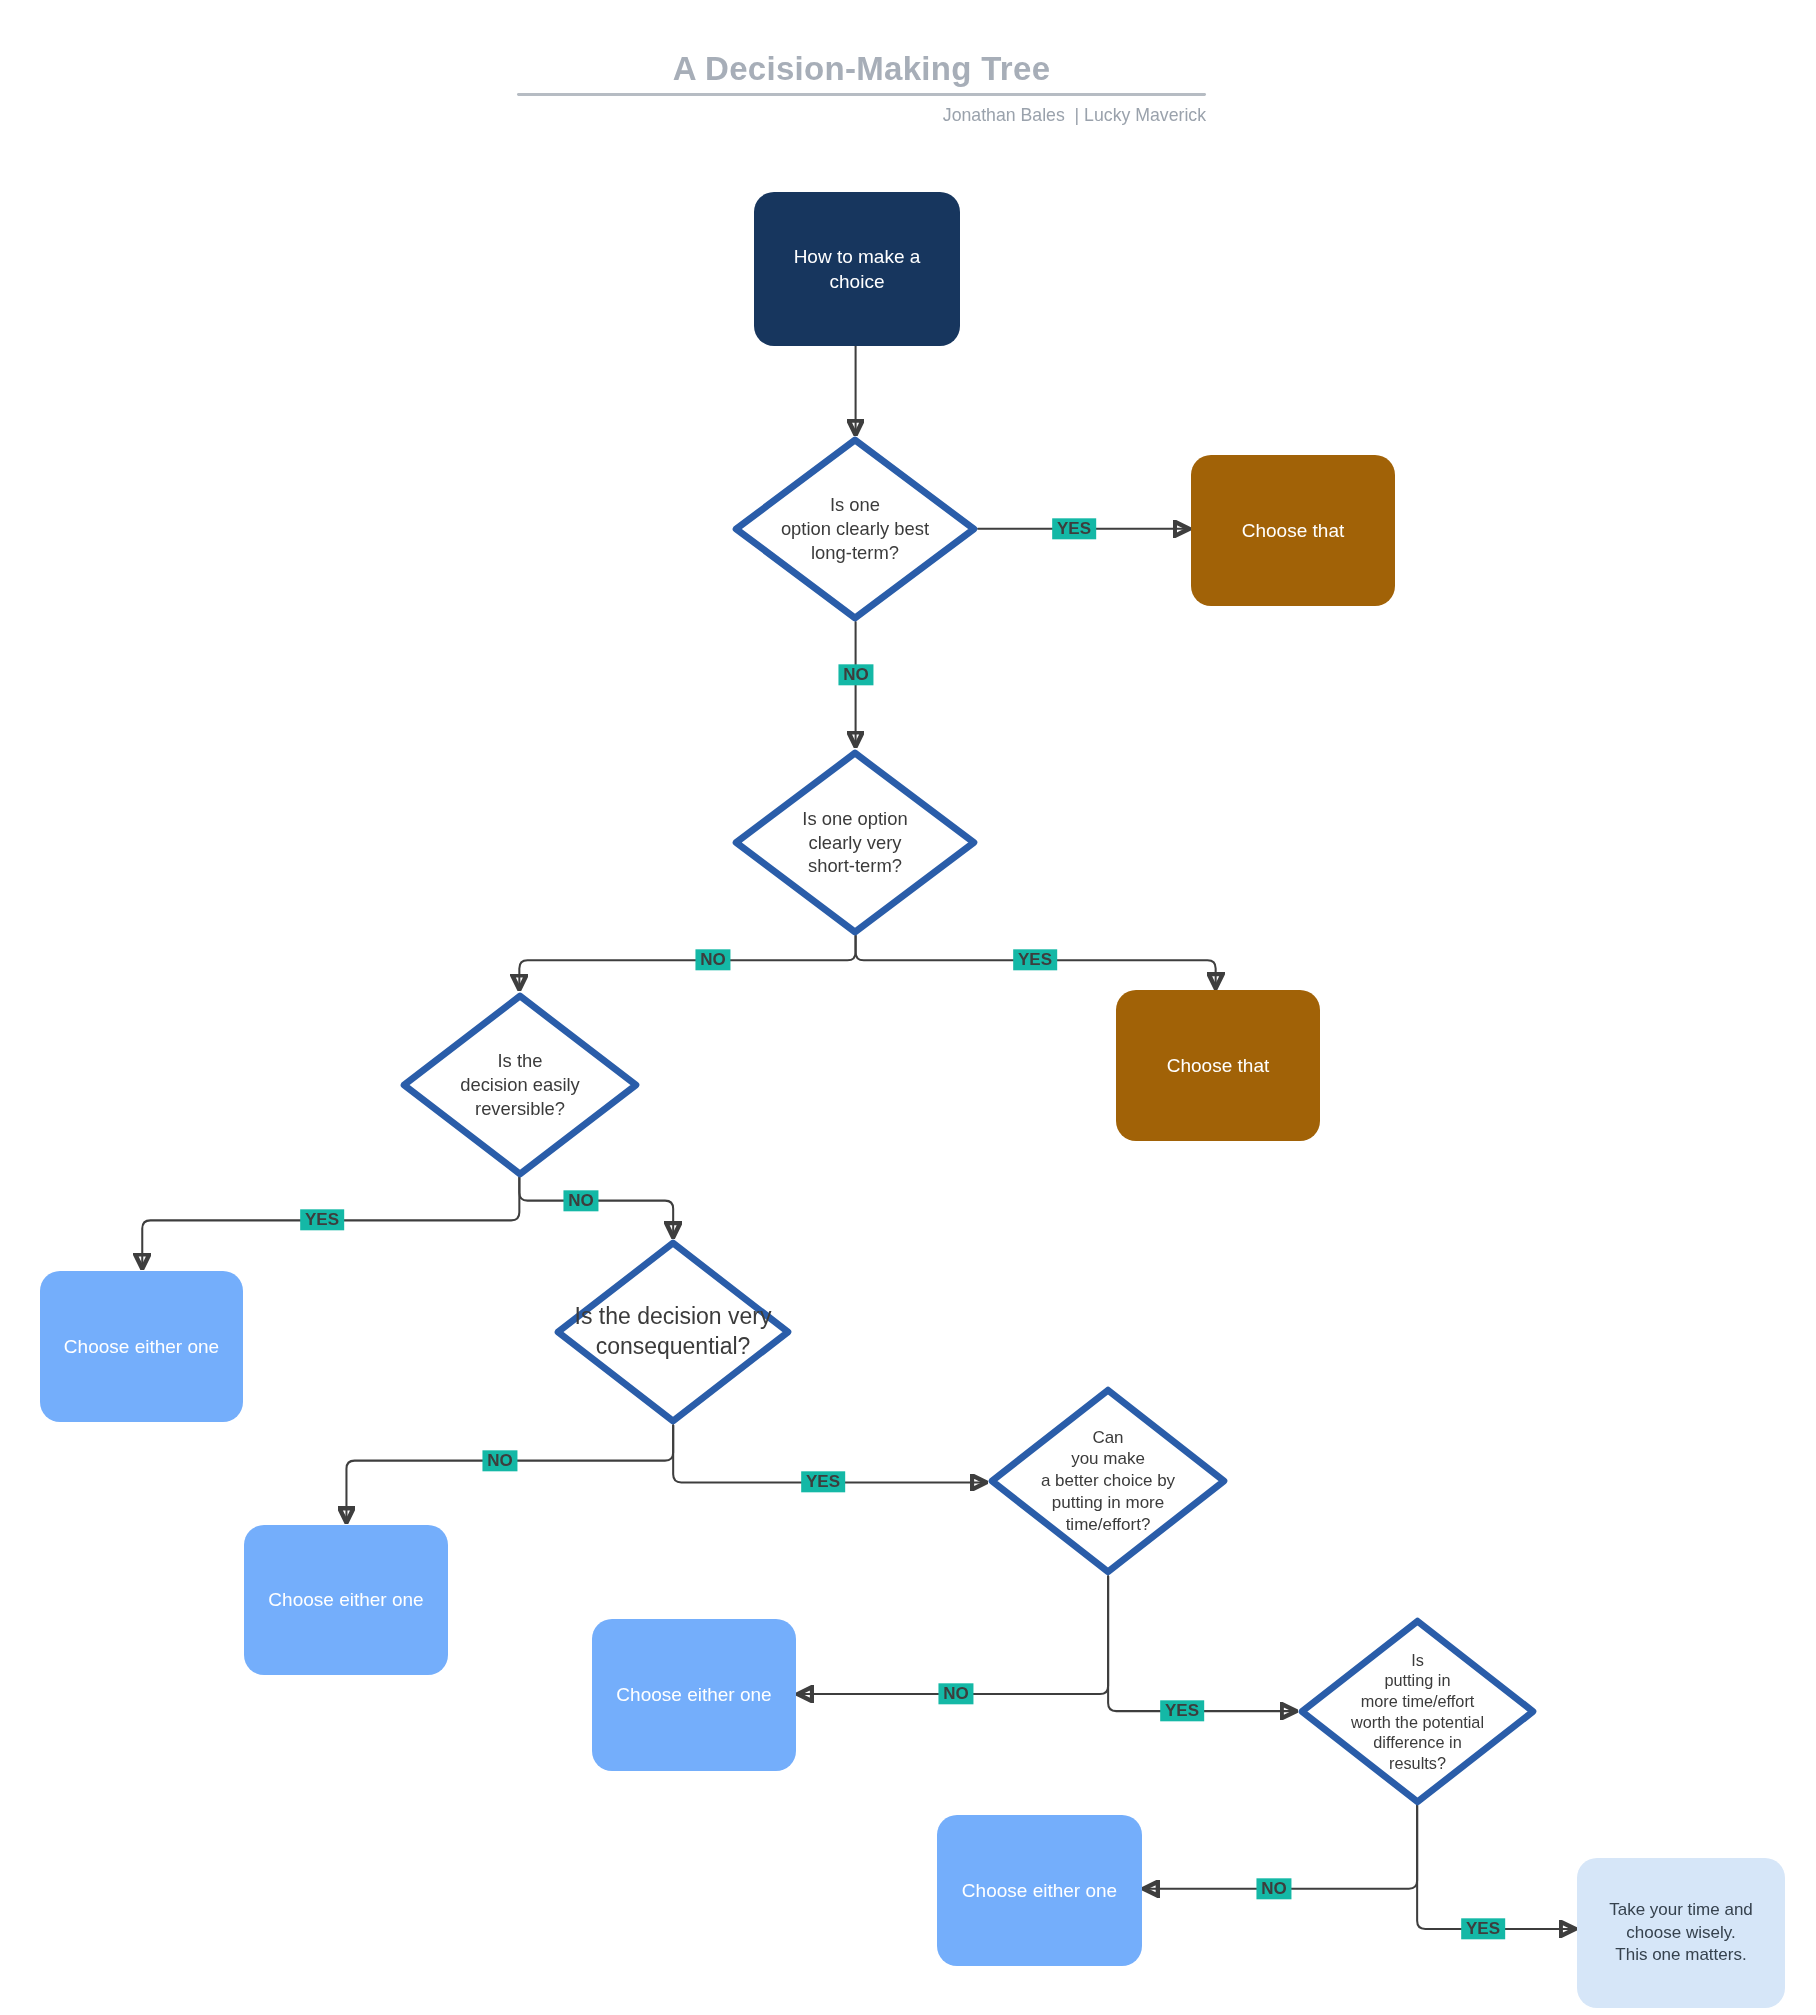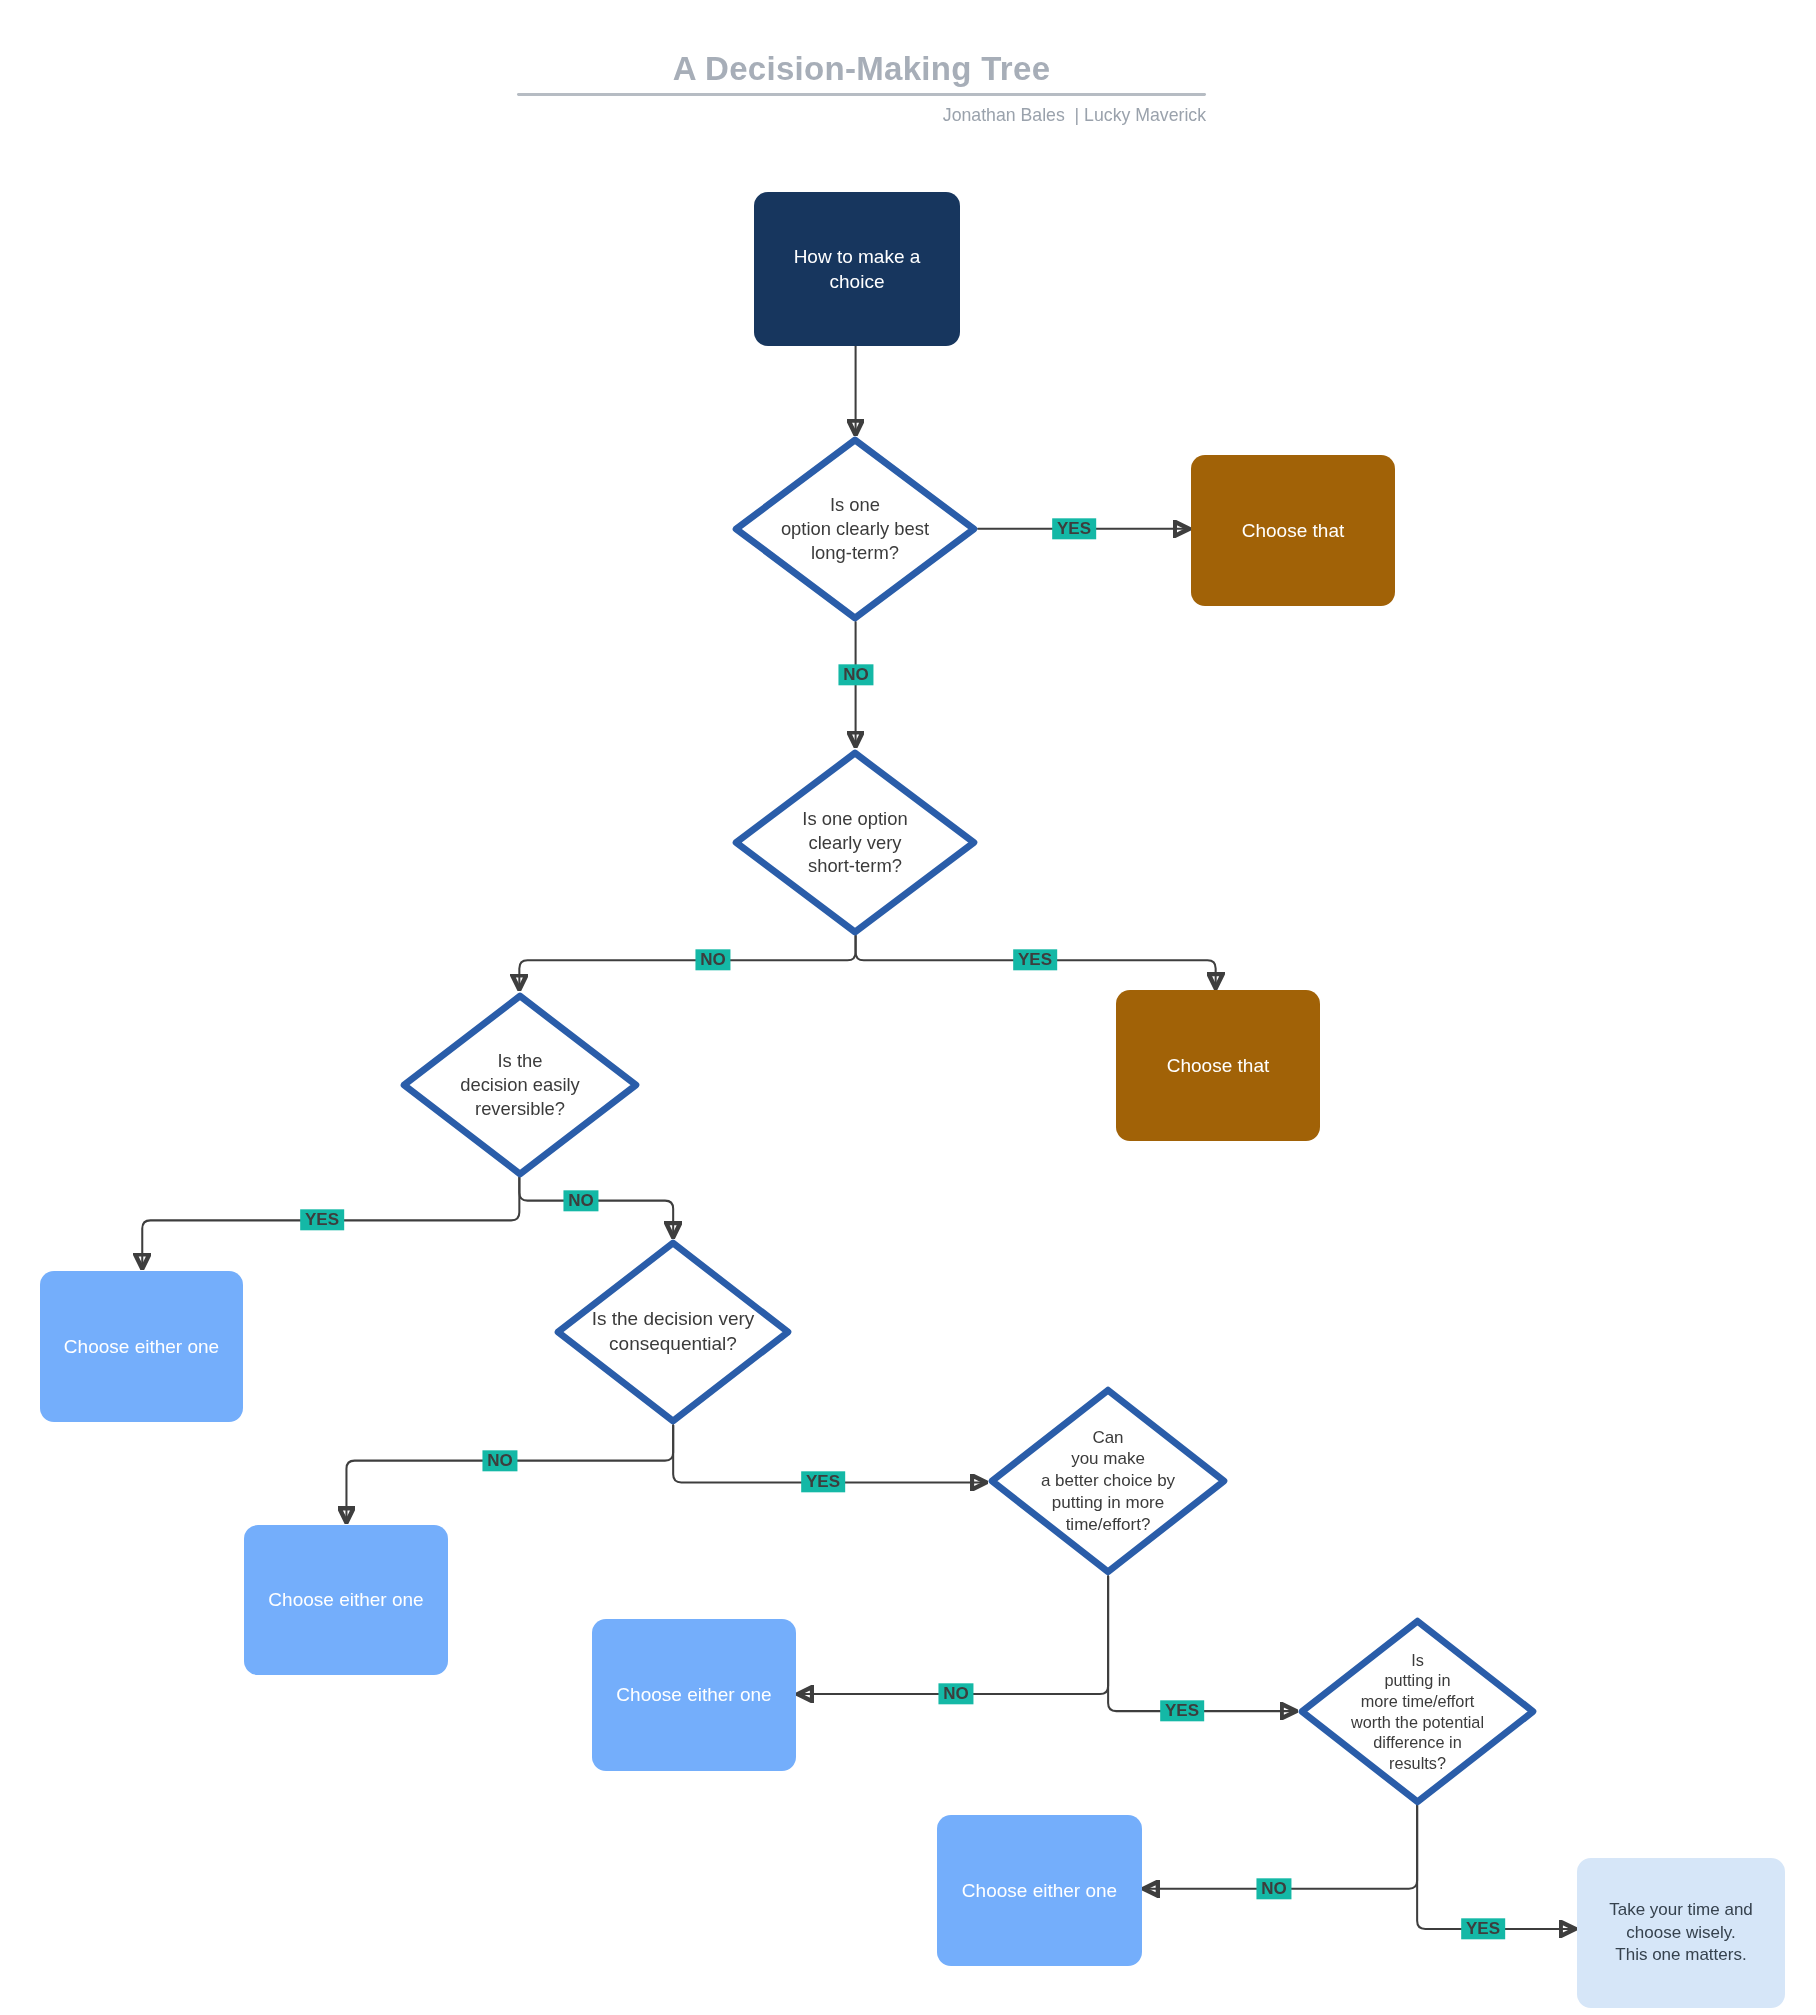--- a/index.html
+++ b/index.html
@@ -25,21 +25,21 @@
     position:absolute;left:517px;top:80px;width:689px;
     text-align:right;font-size:17.7px;color:#9aa2ac;white-space:pre;
   }
   .wires{position:absolute;left:0;top:0;}
   .wires path{fill:none;stroke:#3e3e3e;stroke-width:3px;stroke-linecap:round;}
   .node{
     position:absolute;display:flex;align-items:center;justify-content:center;
     text-align:center;white-space:pre-line;box-sizing:border-box;
     line-height:1.32;
   }
-  .box{border-radius:14px;color:#ffffff;font-size:19px;padding:7px;}
+  .box{border-radius:20px;color:#ffffff;font-size:19px;padding:7px;}
   .navy{background:#17365e;}
   .mblue{background:#a16207;}
   .lblue{background:#74aefb;}
   .pale{background:#d6e6f8;color:#36424e;}
   .diamond{position:absolute;}
   .diamond svg{position:absolute;left:0;top:0;width:100%;height:100%;}
   .dlabel{
     position:absolute;left:0;top:0;right:0;bottom:0;
     display:flex;align-items:center;justify-content:center;
     text-align:center;white-space:pre-line;
@@ -137,21 +137,21 @@
     </svg>
     <div class="dlabel">Is the
 decision easily
 reversible?</div>
   </div>
 
   <div class="diamond" style="left:554px;top:1214px;width:238px;height:186px;">
     <svg viewBox="0 0 360 273" preserveAspectRatio="none">
       <polygon points="180,6 354,136.5 180,267 6,136.5" fill="#ffffff" stroke="#2a5da9" stroke-width="10" stroke-linejoin="round"></polygon>
     </svg>
-    <div class="dlabel" style="font-size:19px;">Is the decision very
+    <div class="dlabel" style="font-size:23px;">Is the decision very
 consequential?</div>
   </div>
 
   <div class="diamond" style="left:988px;top:1361px;width:240px;height:190px;">
     <svg viewBox="0 0 360 273" preserveAspectRatio="none">
       <polygon points="180,6 354,136.5 180,267 6,136.5" fill="#ffffff" stroke="#2a5da9" stroke-width="10" stroke-linejoin="round"></polygon>
     </svg>
     <div class="dlabel" style="font-size:17px;line-height:1.28;">Can
 you make
 a better choice by

